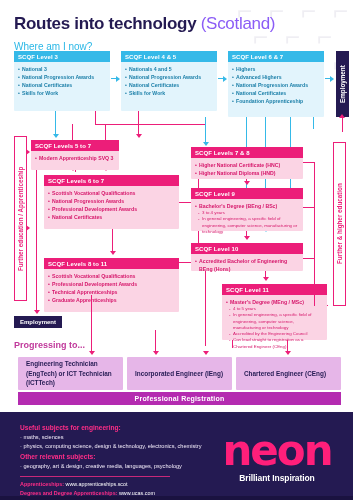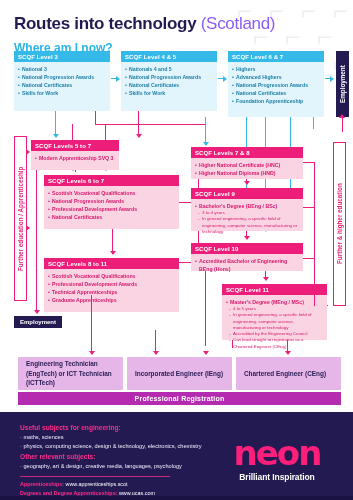--- a/index.html
+++ b/index.html
@@ -12,21 +12,21 @@
   }
   .page { position: relative; width: 353px; height: 500px; background:#fff; }
 
   
   .deco { position:absolute; top:0; right:0; width:120px; height:70px; overflow:hidden; opacity:.07; }
   .deco span { position:absolute; font-size:26px; font-weight:700; color:#2a1b5e; font-family:"Liberation Sans",sans-serif; }
 
   
   .title { position:absolute; left:14px; top:14px; font-size:17px; font-weight:700; color:#241a52; letter-spacing:-0.3px; }
   .title .light { font-weight:400; color:#8b5cf6; }
-  .subhead { position:absolute; left:14px; top:41px; font-size:12px; font-weight:700; color:#2ab7e6; }
+  .subhead { position:absolute; left:14px; top:41px; font-size:10px; font-weight:400; color:#2ab7e6; }
 
   
   .box { position:absolute; border-radius:1px; }
   .box .hdr { font-size:6px; font-weight:700; color:#fff; padding:2.5px 4px; letter-spacing:.1px; }
   .box ul { list-style:none; padding:3px 4px 4px 4px; }
   .box li { font-size:5.2px; font-weight:700; line-height:1.55; padding-left:4px; position:relative; }
   .box li:before { content:"•"; position:absolute; left:0; top:-0.5px; }
   .box li.sub { font-weight:400; font-size:4.4px; padding-left:7px; line-height:1.42; }
   .box li.sub:before { content:"-"; left:3px; }
 
@@ -62,22 +62,22 @@
             display:flex; align-items:center; justify-content:center; letter-spacing:.2px; }
 
   
   .footer { position:absolute; left:0; bottom:0; width:353px; height:88px; background:#241a52; }
   .footer .fsub { position:absolute; left:20px; font-size:6.6px; font-weight:700; color:#ff2d87; }
   .footer .fline { position:absolute; left:20px; font-size:5.6px; color:#f4eefb; }
   .footer .rule { position:absolute; left:20px; width:150px; height:1px; background:#ff2d87; opacity:.75; }
   .footer .flink { position:absolute; left:20px; font-size:5.4px; font-weight:700; color:#ff2d87; }
   .footer .flink b { color:#fff; font-weight:400; }
   .neon { position:absolute; right:16px; top:22px; width:120px; text-align:center; }
-  .neon .word { font-size:34px; font-weight:700; color:#ff1f7a; letter-spacing:-2px; line-height:0.8;
-                font-family:"DejaVu Sans", sans-serif;margin-top:6px; }
+  .neon .word { font-size:42px; font-weight:700; color:#ff1f7a; letter-spacing:-2px; line-height:0.8;
+                font-family:"DejaVu Sans", sans-serif; }
   .neon .tag { font-size:8.5px; font-weight:700; color:#fff; margin-top:5px; letter-spacing:-0.1px; }
   .baseline { position:absolute; left:0; bottom:0; width:353px; height:4px; background:#1a1240; }
 
   
   .ln { position:absolute; }
   .ar { position:absolute; width:0; height:0; }
   .ar-d { border-left:3px solid transparent; border-right:3px solid transparent; }
   .ar-r { border-top:3px solid transparent; border-bottom:3px solid transparent; }
   .ar-u { border-left:3px solid transparent; border-right:3px solid transparent; }
 </style>
@@ -267,20 +267,21 @@
   <div class="ln" style="left:303px; top:162px; width:12px; height:1.2px; background:#ec1e79;"></div>
   <div class="ln" style="left:314px; top:162px; width:1.2px; height:144px; background:#ec1e79;"></div>
   <div class="ln" style="left:303px; top:207px; width:12px; height:1.2px; background:#ec1e79;"></div>
   <div class="ln" style="left:303px; top:258px; width:12px; height:1.2px; background:#ec1e79;"></div>
   <div class="ln" style="left:327px; top:305px; width:1.2px; height:1.2px; background:#ec1e79;"></div>
 
   <div class="ln" style="left:205px; top:271px; width:1.2px; height:75px; background:#ec1e79;"></div>
   <div class="ln" style="left:232px; top:340px; width:1.2px; height:8px; background:#ec1e79;"></div>
   <div class="ln" style="left:287px; top:340px; width:1.2px; height:12px; background:#ec1e79;"></div>
 
+  <div class="prog">Progressing to...</div>
 
   <div class="ln" style="left:91px;  top:295px; width:1.2px; height:57px; background:#ec1e79;"></div>
   <div class="ar ar-d" style="left:88.5px; top:351px; border-top:4px solid #ec1e79;"></div>
   <div class="ar ar-d" style="left:152.5px; top:351px; border-top:4px solid #ec1e79;"></div>
   <div class="ln" style="left:155px; top:330px; width:1.2px; height:22px; background:#ec1e79;"></div>
   <div class="ar ar-d" style="left:202.5px; top:351px; border-top:4px solid #ec1e79;"></div>
   <div class="ar ar-d" style="left:284.5px; top:351px; border-top:4px solid #ec1e79;"></div>
 
   <div class="reg" style="left:18px; top:357px; width:105px; height:33px;">
     <span>Engineering Technician (EngTech) or ICT Technician (ICTTech)</span>

